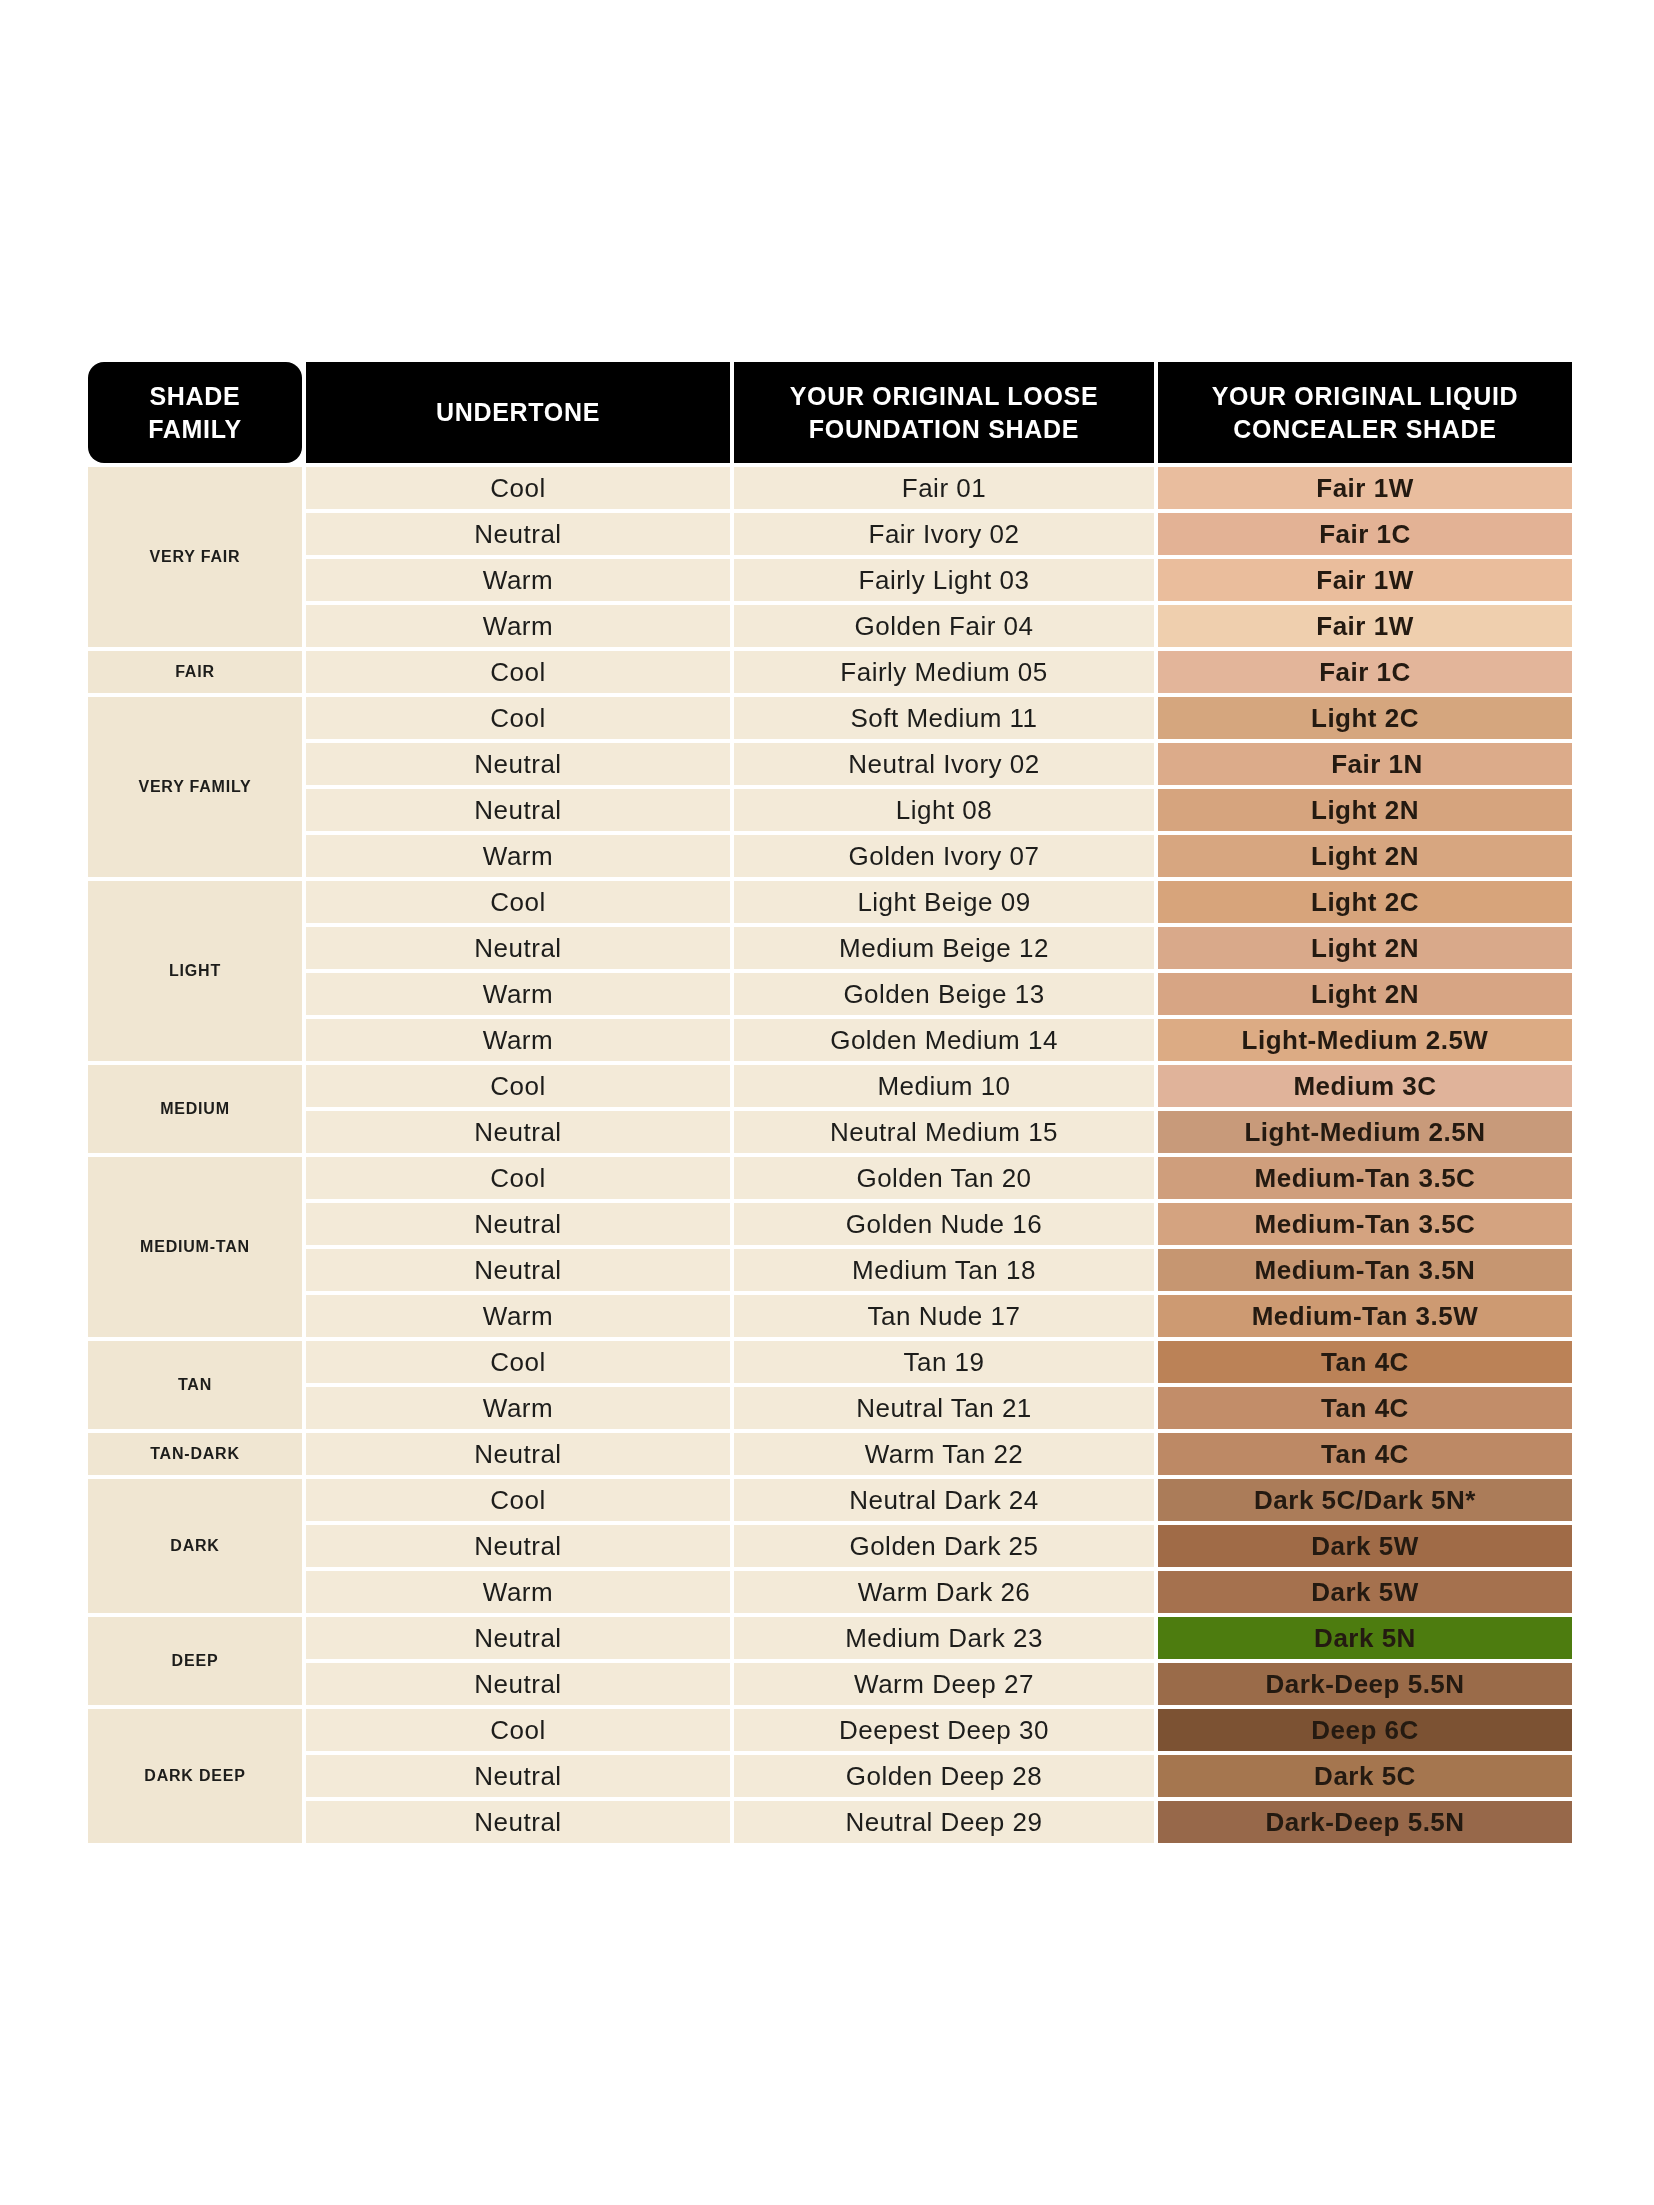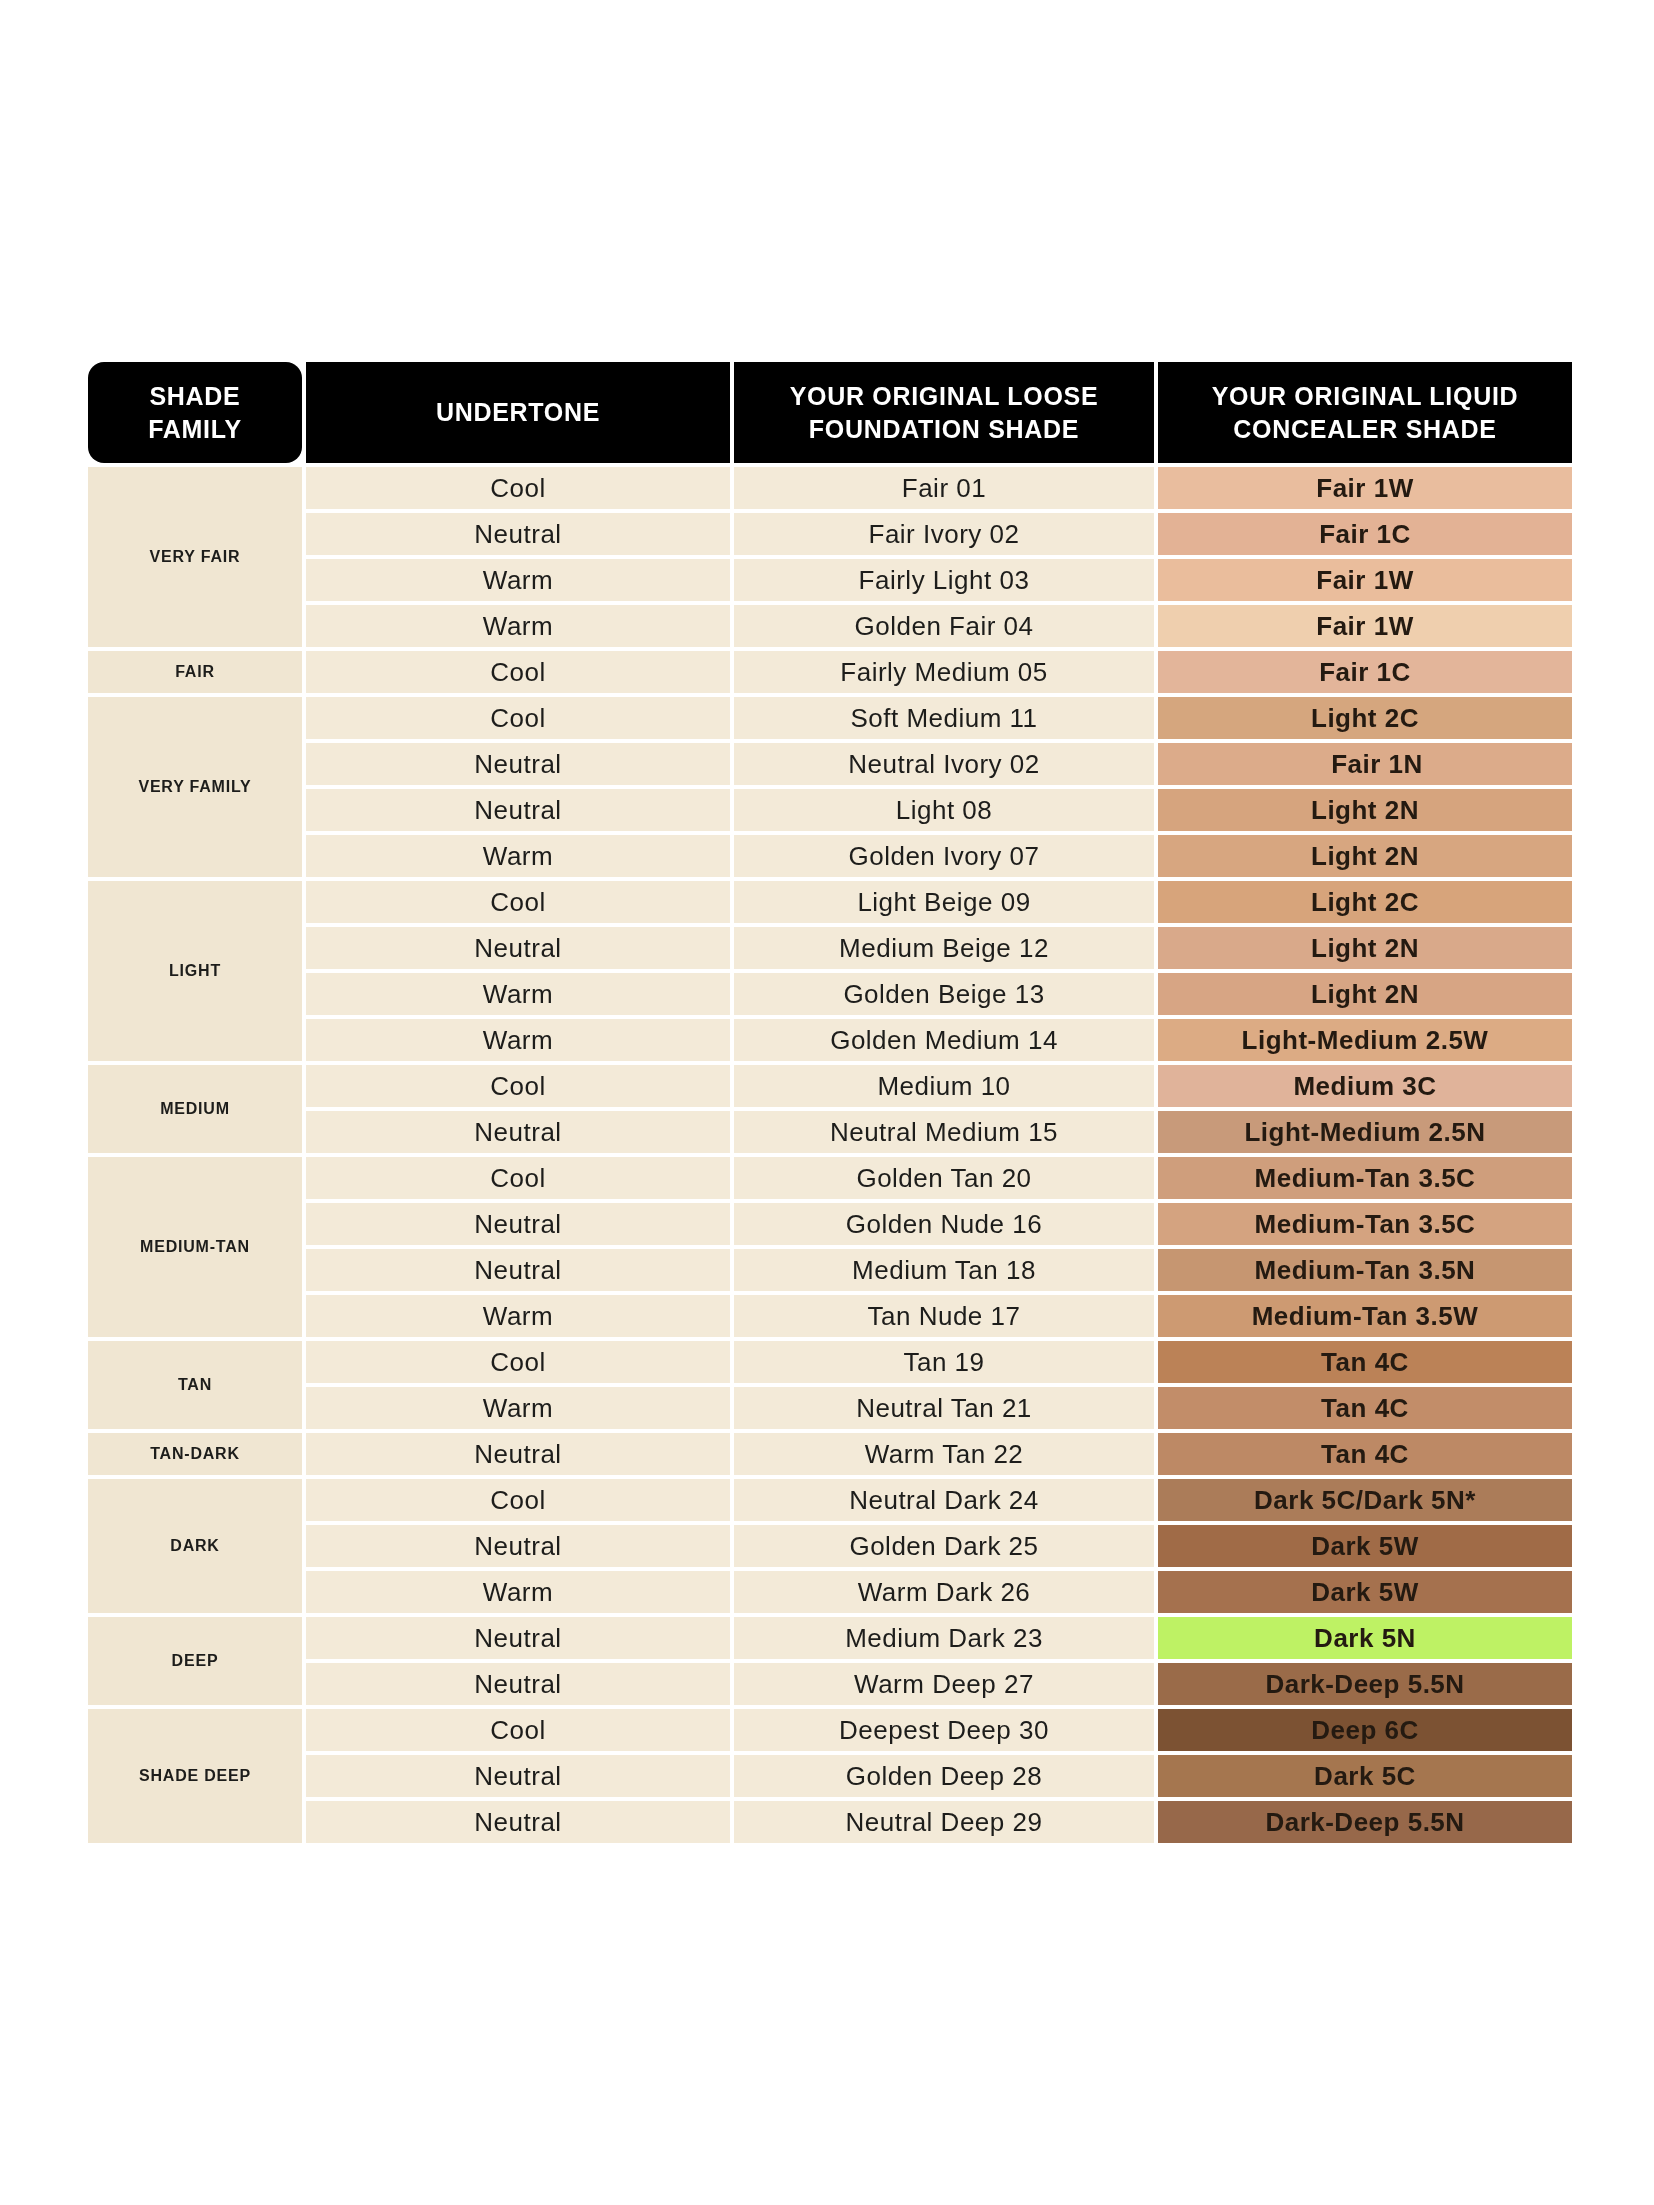--- a/index.html
+++ b/index.html
@@ -207,29 +207,29 @@
       </tr>
       <tr>
         <td>Warm</td>
         <td>Warm Dark 26</td>
         <td class="concealer" style="background: rgb(165, 113, 78);">Dark 5W</td>
       </tr>
       <tr>
         <td class="family" rowspan="2">DEEP</td>
         <td>Neutral</td>
         <td>Medium Dark 23</td>
-        <td class="concealer" style="background: #bef264;">Dark 5N</td>
+        <td class="concealer" style="background: #4d7c0f;">Dark 5N</td>
       </tr>
       <tr>
         <td>Neutral</td>
         <td>Warm Deep 27</td>
         <td class="concealer" style="background: rgb(154, 107, 73);">Dark-Deep 5.5N</td>
       </tr>
       <tr>
-        <td class="family" rowspan="3">SHADE DEEP</td>
+        <td class="family" rowspan="3">DARK DEEP</td>
         <td>Cool</td>
         <td>Deepest Deep 30</td>
         <td class="concealer" style="background: rgb(124, 82, 51);">Deep 6C</td>
       </tr>
       <tr>
         <td>Neutral</td>
         <td>Golden Deep 28</td>
         <td class="concealer" style="background: rgb(165, 118, 79);">Dark 5C</td>
       </tr>
       <tr>

